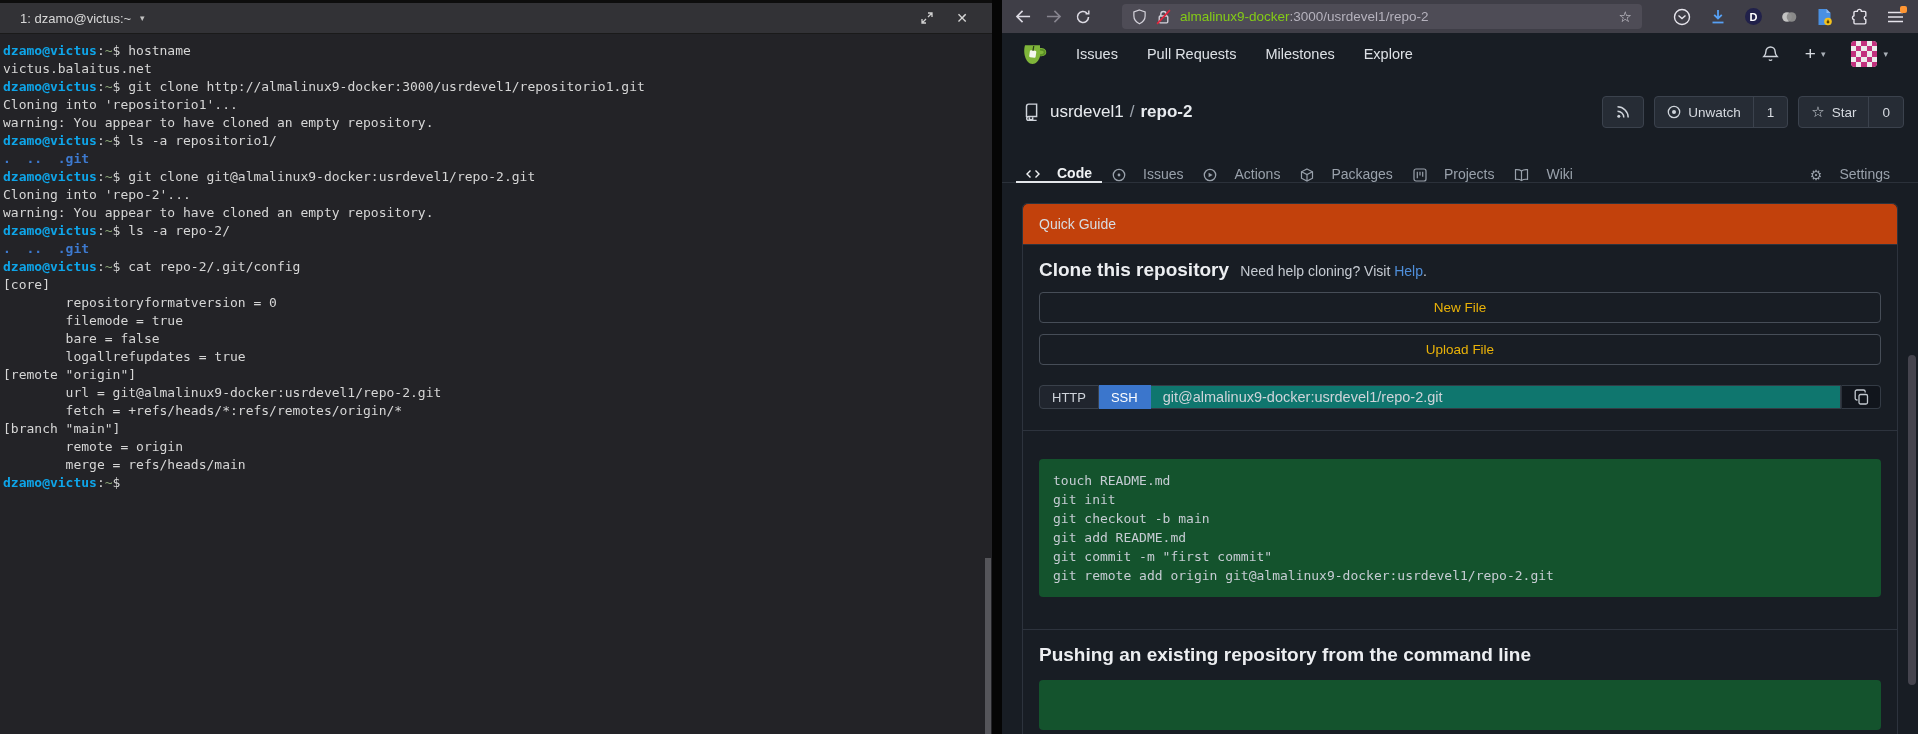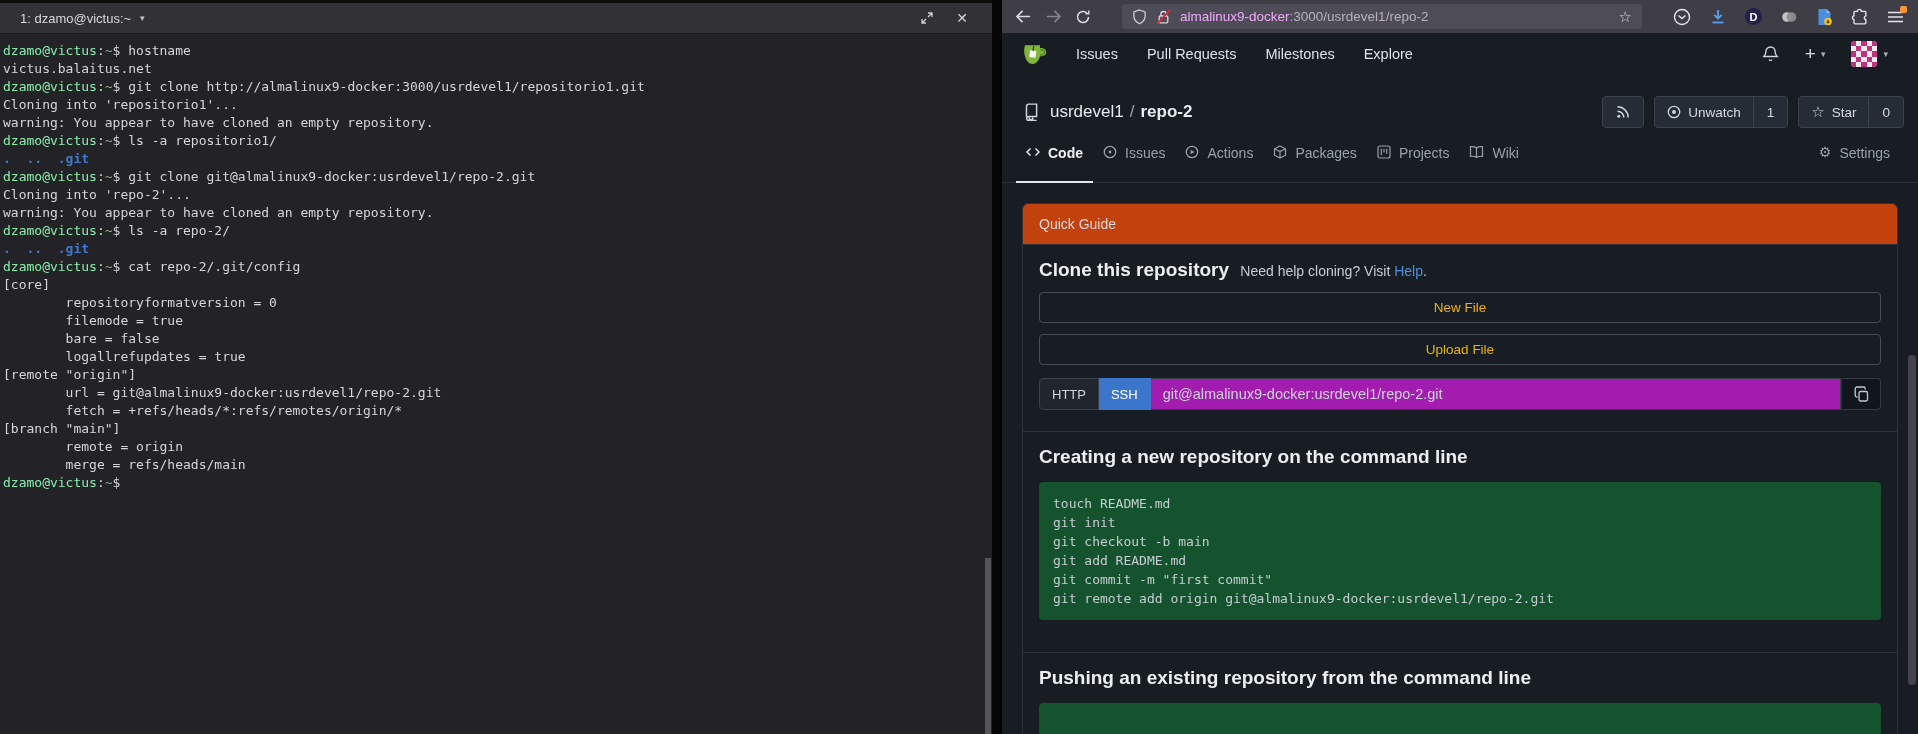--- a/index.html
+++ b/index.html
@@ -11,34 +11,34 @@
   .terminal{position:absolute;left:0;top:0;width:992px;height:734px;background:#232327;}
   .term-titlebar{height:30px;background:#323236;border-top:3px solid #0d0d0d;border-bottom:1px solid #1a1a1a;
     display:flex;align-items:center;padding:0 20px;color:#d8d8d8;font-size:13px;}
   .term-title-caret{margin-left:9px;color:#c2c2c2;font-size:9px;}
   .term-controls{margin-left:auto;display:flex;align-items:center;gap:23px;padding-right:4px;}
   .term-controls .wbtn{color:#d5d5d5;display:flex;align-items:center;}
   .term-close{font-size:14px;line-height:1;}
   .term-body{padding:8px 4px 0 3px;font-family:"DejaVu Sans Mono","Liberation Mono",monospace;
     font-size:13px;line-height:18px;color:#d6d6d6;}
   .tline{white-space:pre;}
-  .c-g{color:#86efac;font-weight:normal;}
+  .c-g{color:#0ea5e9;font-weight:bold;}
   .c-t{color:#8aa476;}
   .c-b{color:#3d79cf;font-weight:bold;}
   .c-w{color:#d6d6d6;}
   .term-scroll{position:absolute;right:1px;top:558px;width:6px;height:176px;background:#55555a;}
 
   
   .browser{position:absolute;left:1002px;top:0;width:916px;height:734px;background:#181d24;overflow:hidden;}
   .btoolbar{height:33px;background:#3f3e47;border-bottom:1px solid #27262e;display:flex;align-items:center;padding:0 6px;}
   .nav-btn{width:30px;display:flex;justify-content:center;color:#dcdae3;}
   .nav-btn.disabled{color:#87858f;}
   .urlbar{margin-left:24px;width:500px;height:25px;background:#4e4c56;border-radius:4px;display:flex;
     align-items:center;padding:0 10px;font-size:13.5px;color:#f2f1f5;gap:9px;}
-  .url-host{color:#f0abfc;}
+  .url-host{color:#84cc16;}
   .url-rest{color:#b5b2bd;}
   .url-star{margin-left:auto;color:#d6d4dd;font-size:15px;line-height:1;}
   .tb-icons{margin-left:auto;display:flex;align-items:center;gap:18px;padding-right:8px;}
   .ext-D{width:17px;height:17px;border-radius:50%;background:#21214a;color:#fff;font-size:11px;font-weight:bold;
     display:flex;align-items:center;justify-content:center;}
   .hamburger{position:relative;}
   .ham-dot{position:absolute;right:-3px;top:-4px;width:7px;height:7px;border-radius:2px;background:#ff9633;}
 
   
   .gitea{position:absolute;left:0;right:0;top:33px;bottom:0;background:#181d24;color:#d6dae0;overflow:hidden;}
@@ -58,45 +58,45 @@
   .repo-name{font-weight:bold;}
   .repo-actions{margin-left:auto;display:flex;align-items:center;gap:10px;}
   .gbtn{height:30px;border:1px solid #3b424d;background:#262c35;border-radius:4px;display:flex;
     align-items:center;font-size:13.5px;color:#d6dae0;}
   .gbtn .ico{display:flex;margin-right:7px;}
   .gbtn-main{display:flex;align-items:center;padding:0 12px;height:100%;}
   .gbtn .cnt{border-left:1px solid #3b424d;padding:0 13px;height:100%;display:flex;align-items:center;}
   .gbtn.square{width:40px;justify-content:center;}
 
   .tabs{display:flex;align-items:stretch;padding:0 14px 0 14px;margin-top:12px;border-bottom:1px solid #2b313a;height:37px;}
-  .tab{display:flex;gap:8px;align-items:flex-start;padding:0 10px;font-size:14px;color:#99a1ab;}
+  .tab{display:flex;gap:17px;align-items:flex-end;padding:0 10px;font-size:14px;color:#99a1ab;}
   .tab .tico{display:flex;}
   .tab.active{color:#f0f2f4;border-bottom:2px solid #e3e6ea;margin-bottom:-1px;font-weight:bold;}
   .tab.settings{margin-left:auto;padding-right:14px;}
   .gear-glyph{font-size:14px;line-height:1;}
 
   .content{position:absolute;left:20px;right:20px;top:170px;}
   .panel{border:1px solid #2d333d;border-radius:5px;}
   .panel-h{background:#c2410c;padding:12px 16px;font-size:14px;color:#d8dce2;
     border-bottom:1px solid #2d333d;border-radius:5px 5px 0 0;}
   .sect{padding:14px 16px 20px;}
   .sect + .sect{border-top:1px solid #2d333d;}
   .sect-clone{padding-bottom:21px;}
   .sect-create{padding-bottom:32px;}
   .sec-head{font-size:19px;font-weight:bold;color:#eceef1;}
   .clone-note{font-size:14px;font-weight:normal;color:#c6cbd2;margin-left:6px;}
   .hlink{color:#4f8fdb;}
   .wide-btn{height:29px;border:1px solid #464d57;border-radius:4px;display:flex;align-items:center;
     justify-content:center;font-size:13.5px;color:#eab308;margin-top:11px;background:transparent;}
-  .clone-row{display:flex;margin-top:13px;height:32px;}
+  .clone-row{display:flex;margin-top:20px;height:24px;}
   .seg{display:flex;align-items:center;justify-content:center;font-size:13px;border:1px solid #3a414b;
     background:#20252e;color:#cfd4db;padding:0 12px;}
   .seg.http{border-radius:4px 0 0 4px;}
   .seg.ssh{background:#3b76cc;border-color:#3b76cc;color:#fff;border-left:none;}
-  .clone-input{flex:1;border:1px solid #343b45;border-left:none;background:#a21caf;color:#ced3d9;
+  .clone-input{flex:1;border:1px solid #343b45;border-left:none;background:#0f766e;color:#ced3d9;
     font-size:14.5px;display:flex;align-items:center;padding:0 12px;}
   .copy-btn{width:38px;border:1px solid #343b45;border-left:1px solid #2a313a;border-radius:0 4px 4px 0;
     display:flex;align-items:center;justify-content:center;background:#11151c;color:#c3c9d0;}
   .codeblock{margin-top:14px;background:#14532d;border-radius:4px;padding:12px 14px;
     font-family:"DejaVu Sans Mono","Liberation Mono",monospace;font-size:13px;line-height:19px;color:#c6ccd3;}
   .codeblock div{white-space:pre;}
   .codeblock.stub{height:26px;}
   .gscroll{position:absolute;right:2px;top:322px;width:8px;height:330px;background:#45444e;border-radius:4px;}
 </style>
 </head>
@@ -402,21 +402,20 @@
               <span class="copy-btn">
                 <svg width="15" height="16" viewBox="0 0 15 16" fill="none" stroke="currentColor" stroke-width="1.3">
                   <rect x="5" y="5.5" width="8.5" height="9.5" rx="1.5"></rect>
                   <path d="M3.5 11H3a1.8 1.8 0 0 1-1.8-1.8V2.8A1.8 1.8 0 0 1 3 1h6.4a1.8 1.8 0 0 1 1.8 1.8v.7"></path>
                 </svg>
               </span>
             </div>
           </div>
 
           <div class="sect sect-create">
-            <div class="sec-head">Creating a new repository on the command line</div>
             <div class="codeblock">
                 <div>touch README.md</div>
                 <div>git init</div>
                 <div>git checkout -b main</div>
                 <div>git add README.md</div>
                 <div>git commit -m "first commit"</div>
                 <div>git remote add origin git@almalinux9-docker:usrdevel1/repo-2.git</div>
               </div>
           </div>
 

